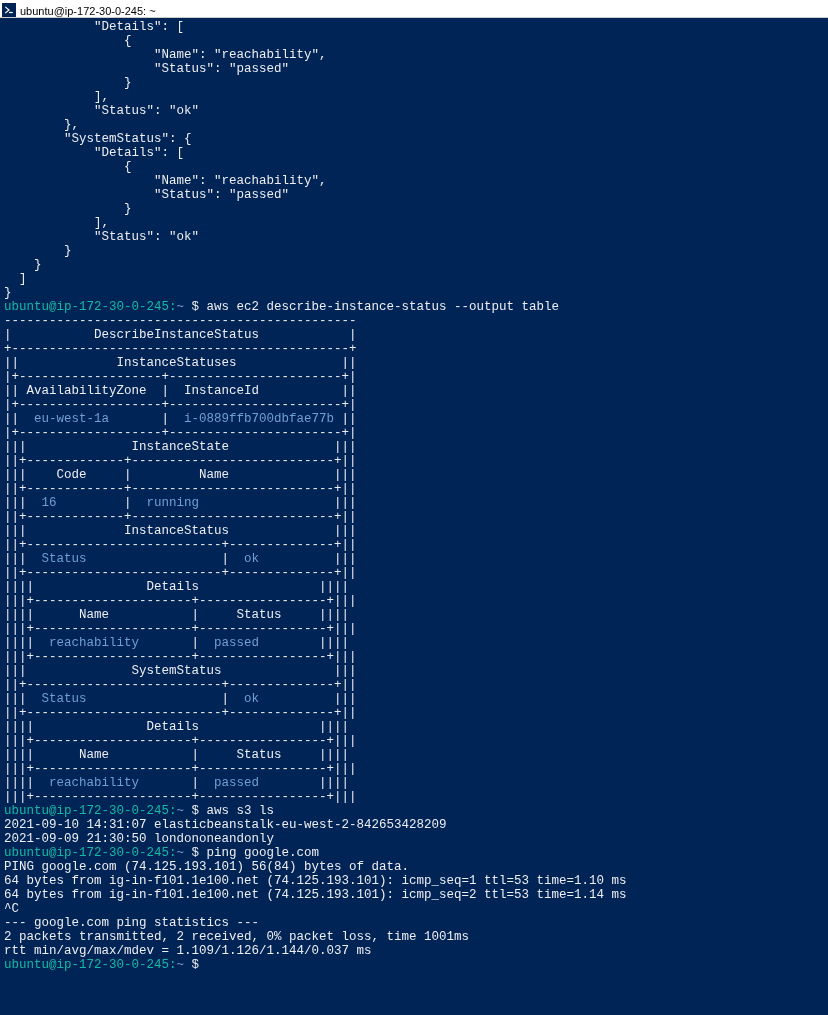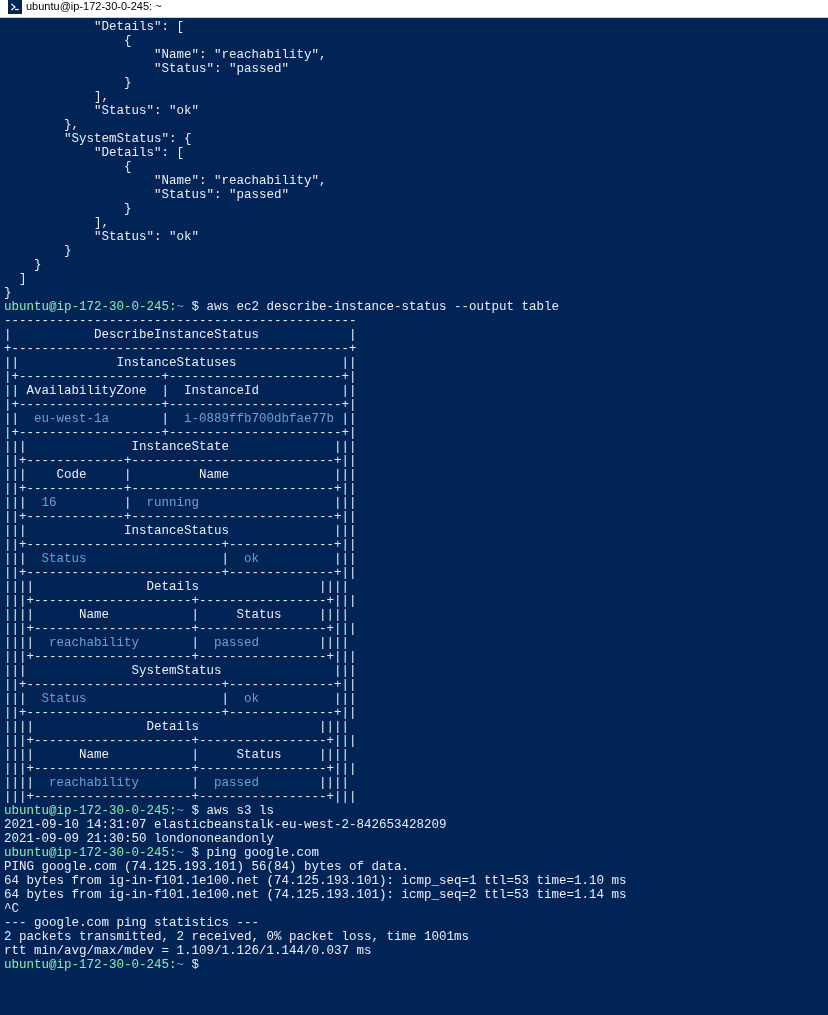--- a/index.html
+++ b/index.html
@@ -9,22 +9,22 @@
     font-size: 12.5px;
     line-height: 1.12;
     width: 828px;
     height: 1015px;
     overflow: hidden;
   }
   .titlebar {
     background: #ffffff;
     height: 18px;
     display: flex;
-    align-items: flex-start;
-    padding: 0 8px;
+    align-items: flex-end;
+    padding: 0 2px;
     border-bottom: 1px solid #ccc;
   }
   .titlebar-icon {
     width: 14px;
     height: 14px;
     background: #012456;
     display: inline-flex;
     align-items: center;
     justify-content: center;
     margin-right: 4px;
@@ -35,21 +35,21 @@
     font-size: 11px;
     color: #000;
   }
   .terminal {
     padding: 2px 4px;
     white-space: pre;
     color: #eeedf0;
   }
   .line { white-space: pre; }
   .c-white { color: #eeedf0; }
-  .c-green { color: #86efac; }
+  .c-green { color: #14b8a6; }
   .c-blue  { color: #729fcf; }
 </style>
 </head>
 <body>
 
 <div class="titlebar">
   <span class="titlebar-icon">
     <svg viewBox="0 0 16 16">
         <path d="M2 3 L8 8 L2 13" stroke="#fff" stroke-width="2" fill="none"></path>
         <path d="M8 12 L14 12" stroke="#fff" stroke-width="2"></path>

